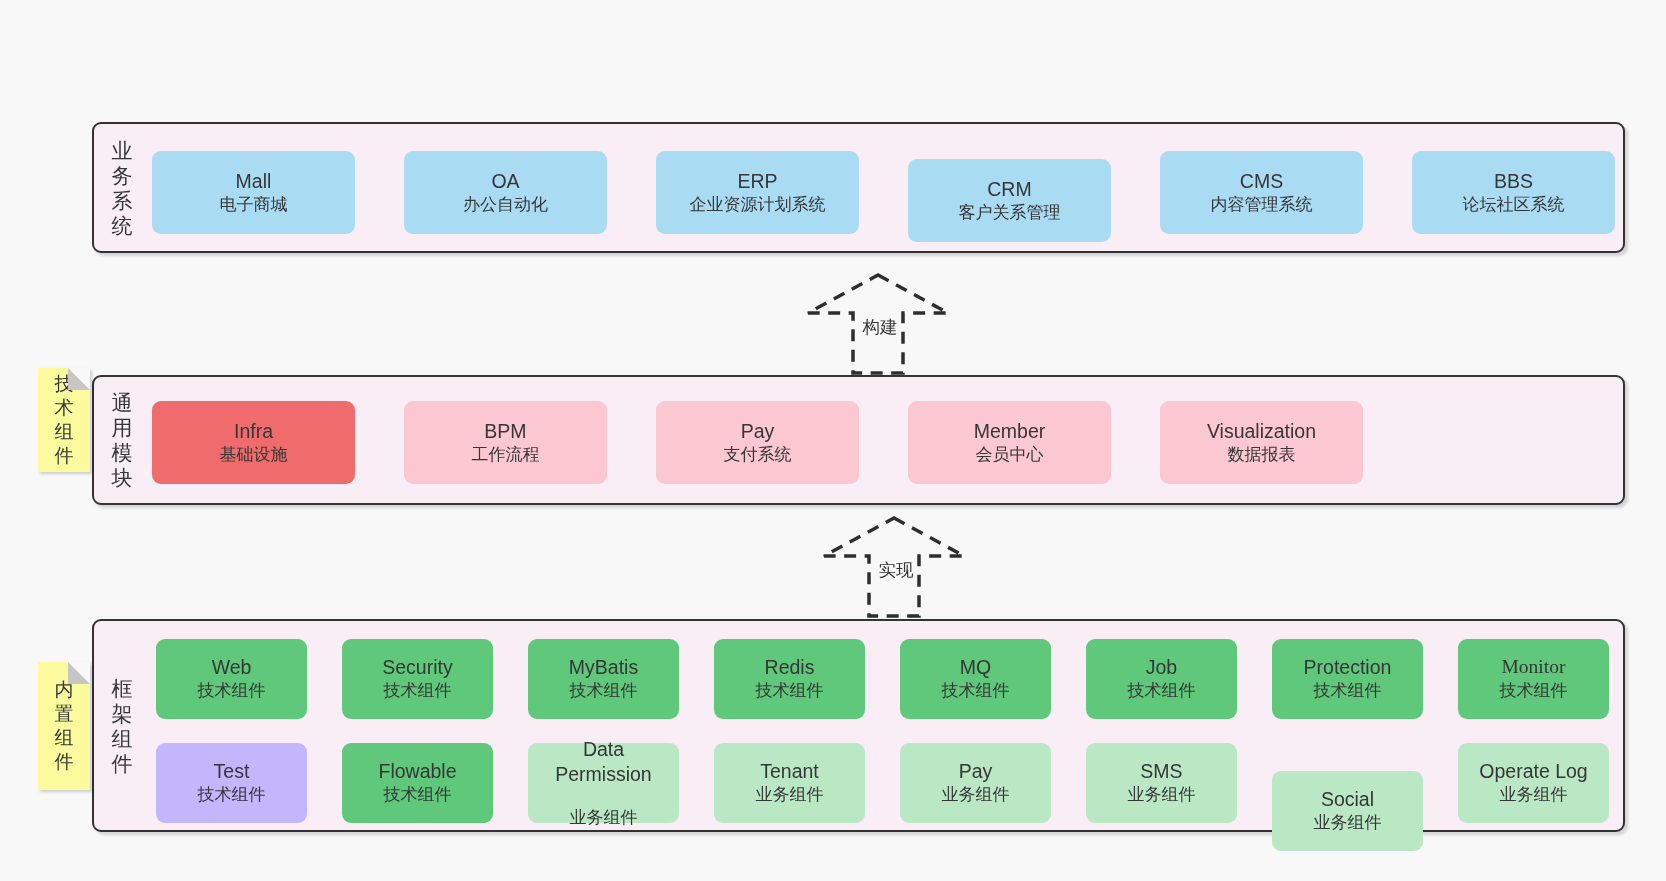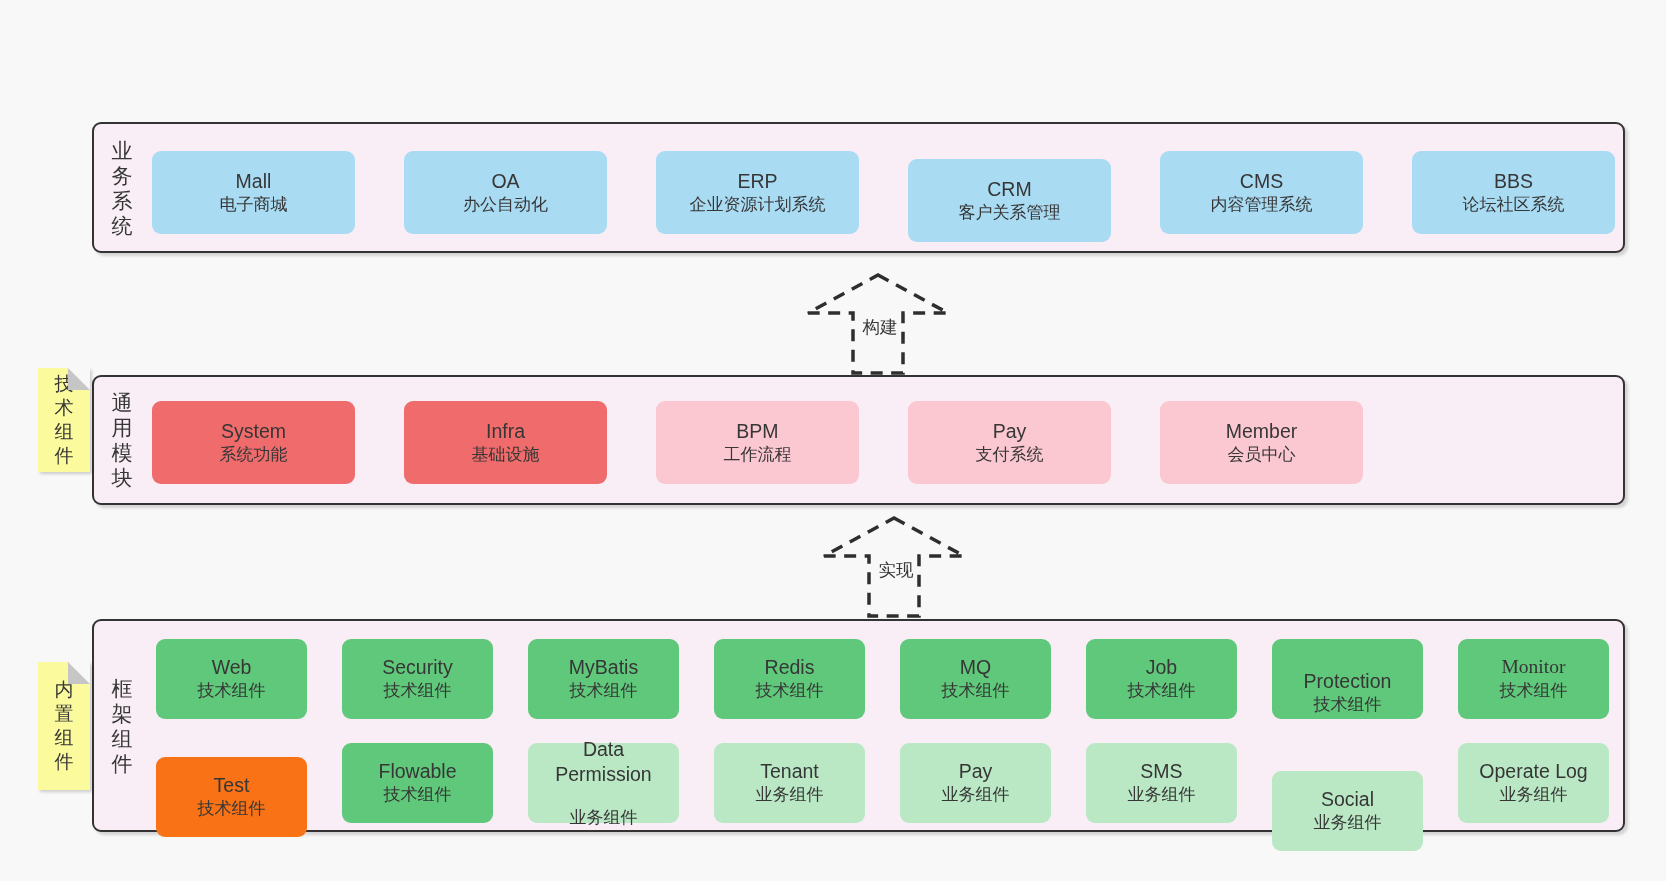--- a/index.html
+++ b/index.html
@@ -84,38 +84,38 @@
     </svg>
     <span class="arrow-label">构建</span>
   </div>
 
   <section class="band band2">
     <div class="band-label">
       <span class="v-text">通用模块</span>
     </div>
     <div class="row">
         <div class="box" style="background: rgb(240, 107, 107);">
-          <span class="box-name">System</span>
-          <span class="box-desc">系统功能</span>
-        </div>
-        <div class="box" style="background: rgb(240, 107, 107);">
           <span class="box-name">Infra</span>
           <span class="box-desc">基础设施</span>
         </div>
         <div class="box" style="background: rgb(251, 199, 209);">
           <span class="box-name">BPM</span>
           <span class="box-desc">工作流程</span>
         </div>
         <div class="box" style="background: rgb(251, 199, 209);">
           <span class="box-name">Pay</span>
           <span class="box-desc">支付系统</span>
         </div>
         <div class="box" style="background: rgb(251, 199, 209);">
           <span class="box-name">Member</span>
           <span class="box-desc">会员中心</span>
+        </div>
+        <div class="box" style="background: rgb(251, 199, 209);">
+          <span class="box-name">Visualization</span>
+          <span class="box-desc">数据报表</span>
         </div>
       </div>
   </section>
 
   <div class="arrow arrow2">
     <svg width="160" height="112" viewBox="0 0 160 112">
       <path class="arrow-path" d="M78 10 L148 48 L103 48 L103 108 L53 108 L53 48 L8 48 Z"></path>
     </svg>
     <span class="arrow-label">实现</span>
   </div>
@@ -142,31 +142,31 @@
           <span class="box-desc">技术组件</span>
         </div>
         <div class="box" style="background: rgb(95, 200, 122);">
           <span class="box-name">MQ</span>
           <span class="box-desc">技术组件</span>
         </div>
         <div class="box" style="background: rgb(95, 200, 122);">
           <span class="box-name">Job</span>
           <span class="box-desc">技术组件</span>
         </div>
-        <div class="box" style="background: rgb(95, 200, 122); justify-content: flex-end;">
+        <div class="box" style="background: rgb(95, 200, 122);">
           <span class="box-name">Protection</span>
           <span class="box-desc">技术组件</span>
         </div>
         <div class="box" style="background: rgb(95, 200, 122); font-family: Liberation Serif, serif;">
           <span class="box-name">Monitor</span>
           <span class="box-desc">技术组件</span>
         </div>
       </div>
     <div class="row row2">
-        <div class="box" style="background: #f97316; margin-top: 14px;">
+        <div class="box" style="background: #c4b5fd;">
           <span class="box-name">Test</span>
           <span class="box-desc">技术组件</span>
         </div>
         <div class="box" style="background: rgb(95, 200, 122);">
           <span class="box-name">Flowable</span>
           <span class="box-desc">技术组件</span>
         </div>
         <div class="box" style="background: rgb(186, 232, 196); gap: 20px;">
           <span class="box-name">Data Permission</span>
           <span class="box-desc">业务组件</span>

